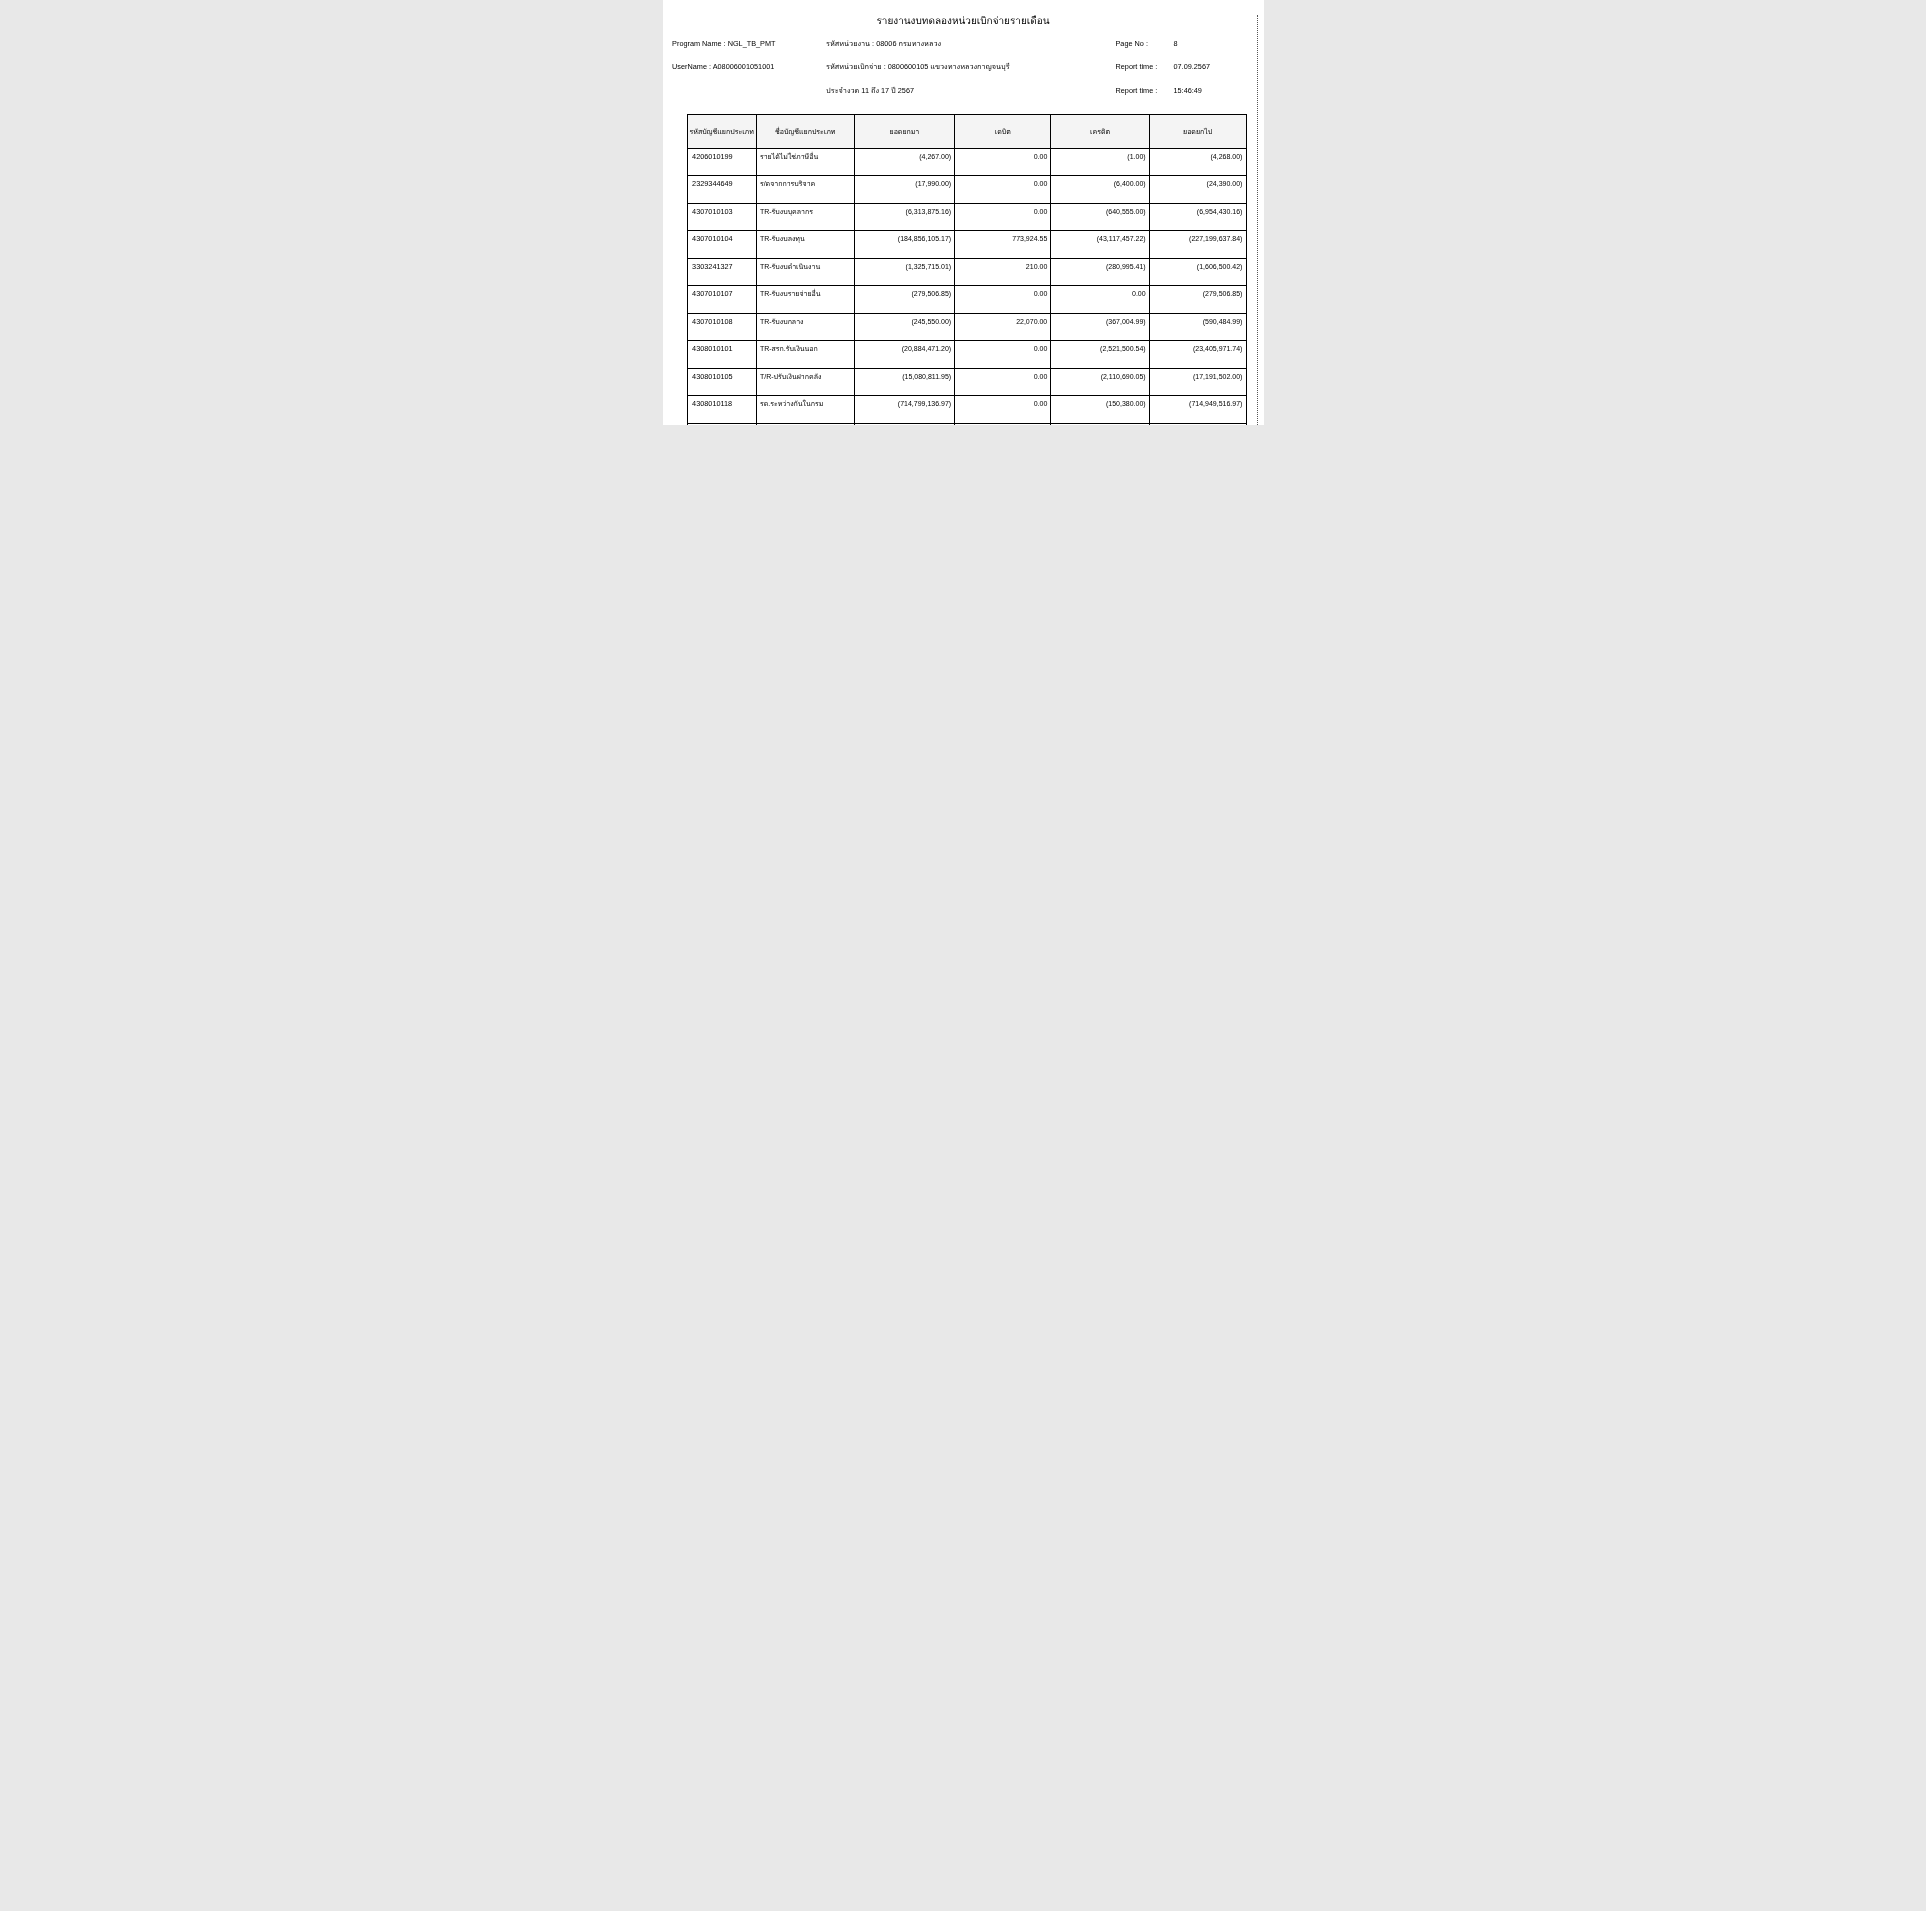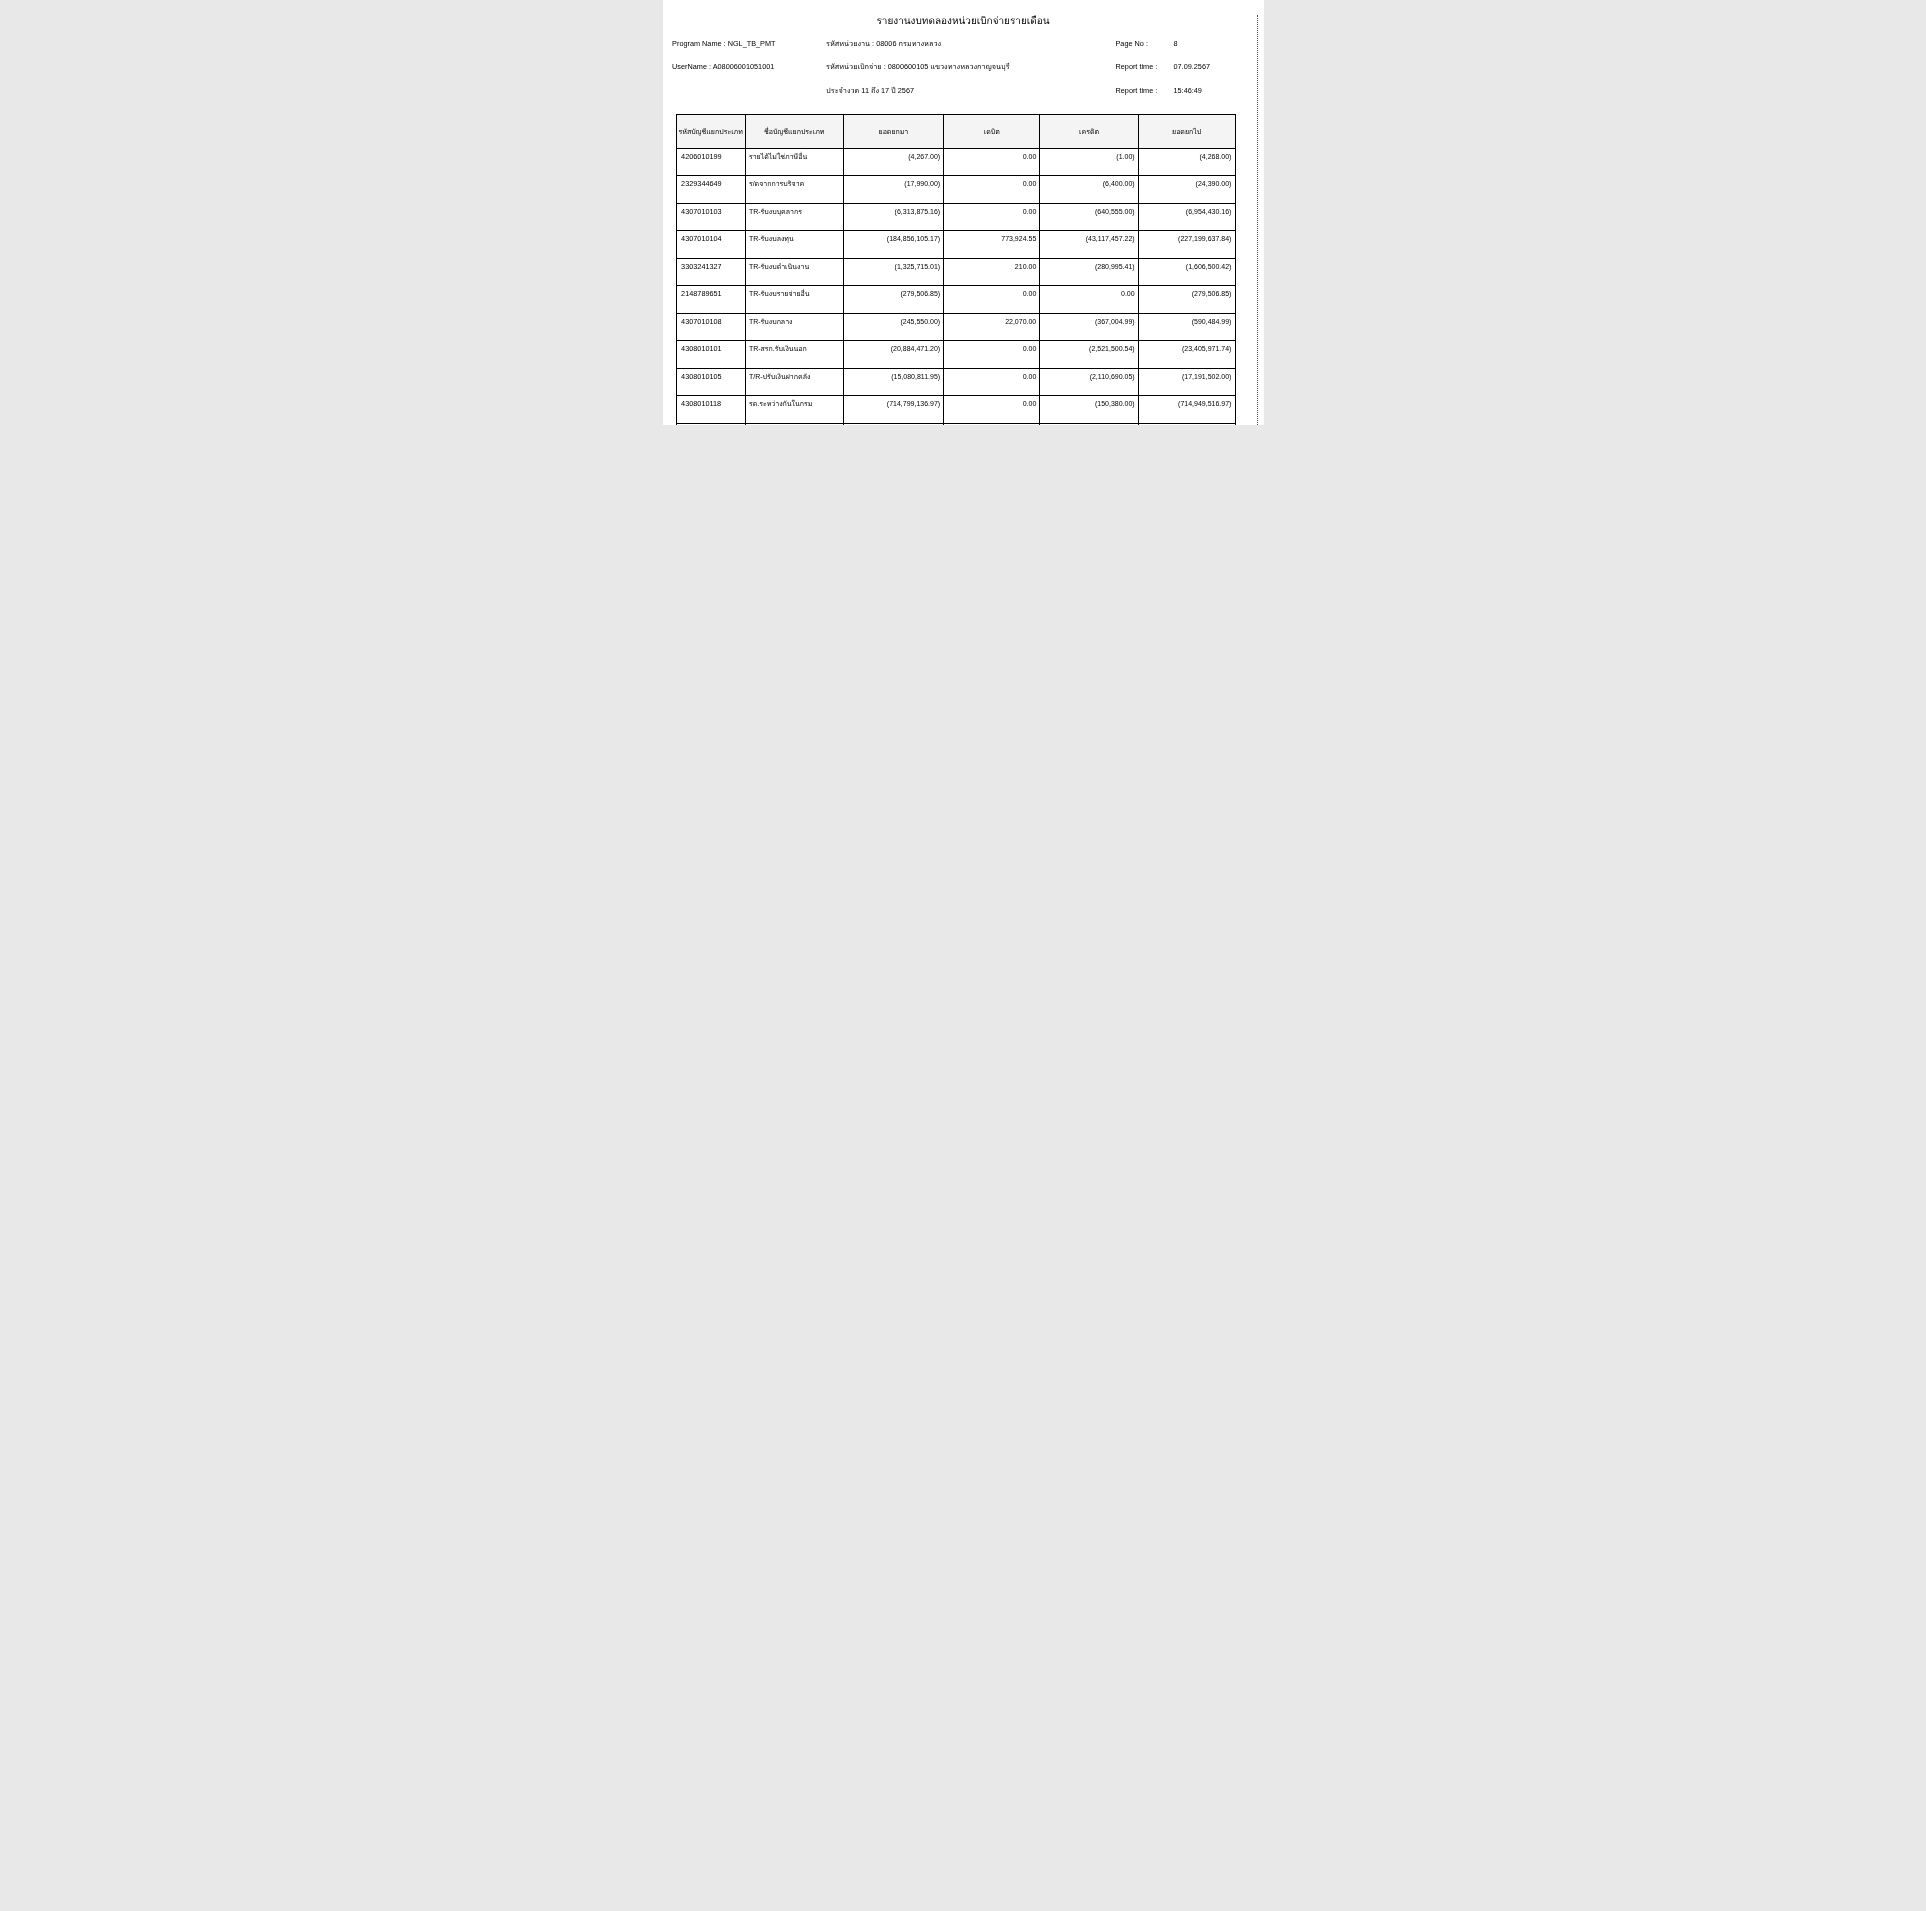--- a/index.html
+++ b/index.html
@@ -33,21 +33,21 @@
   }
   .meta-left{text-align:left;white-space:nowrap;}
   .meta-center{text-align:left;white-space:nowrap;}
   .meta-right{
     display:grid;
     grid-template-columns:58px auto;
     white-space:nowrap;
   }
   .tb{
     position:absolute;
-    left:13px;top:114px;
+    left:24px;top:114px;
     width:560px;
     border-collapse:collapse;
     table-layout:fixed;
     border:1.2px solid #000;
   }
   .tb th,.tb td{
     border-left:0.8px solid #000;
     border-right:0.8px solid #000;
     border-top:1.2px solid #000;
     border-bottom:1.2px solid #000;
@@ -170,21 +170,21 @@
         </tr>
         <tr>
           <td class="c0">3303241327</td>
           <td class="c1">TR-รับงบดำเนินงาน</td>
           <td class="c2">(1,325,715.01)</td>
           <td class="c3">210.00</td>
           <td class="c4">(280,995.41)</td>
           <td class="c5">(1,606,500.42)</td>
         </tr>
         <tr>
-          <td class="c0">2148789651</td>
+          <td class="c0">4307010107</td>
           <td class="c1">TR-รับงบรายจ่ายอื่น</td>
           <td class="c2">(279,506.85)</td>
           <td class="c3">0.00</td>
           <td class="c4">0.00</td>
           <td class="c5">(279,506.85)</td>
         </tr>
         <tr>
           <td class="c0">4307010108</td>
           <td class="c1">TR-รับงบกลาง</td>
           <td class="c2">(245,550.00)</td>

